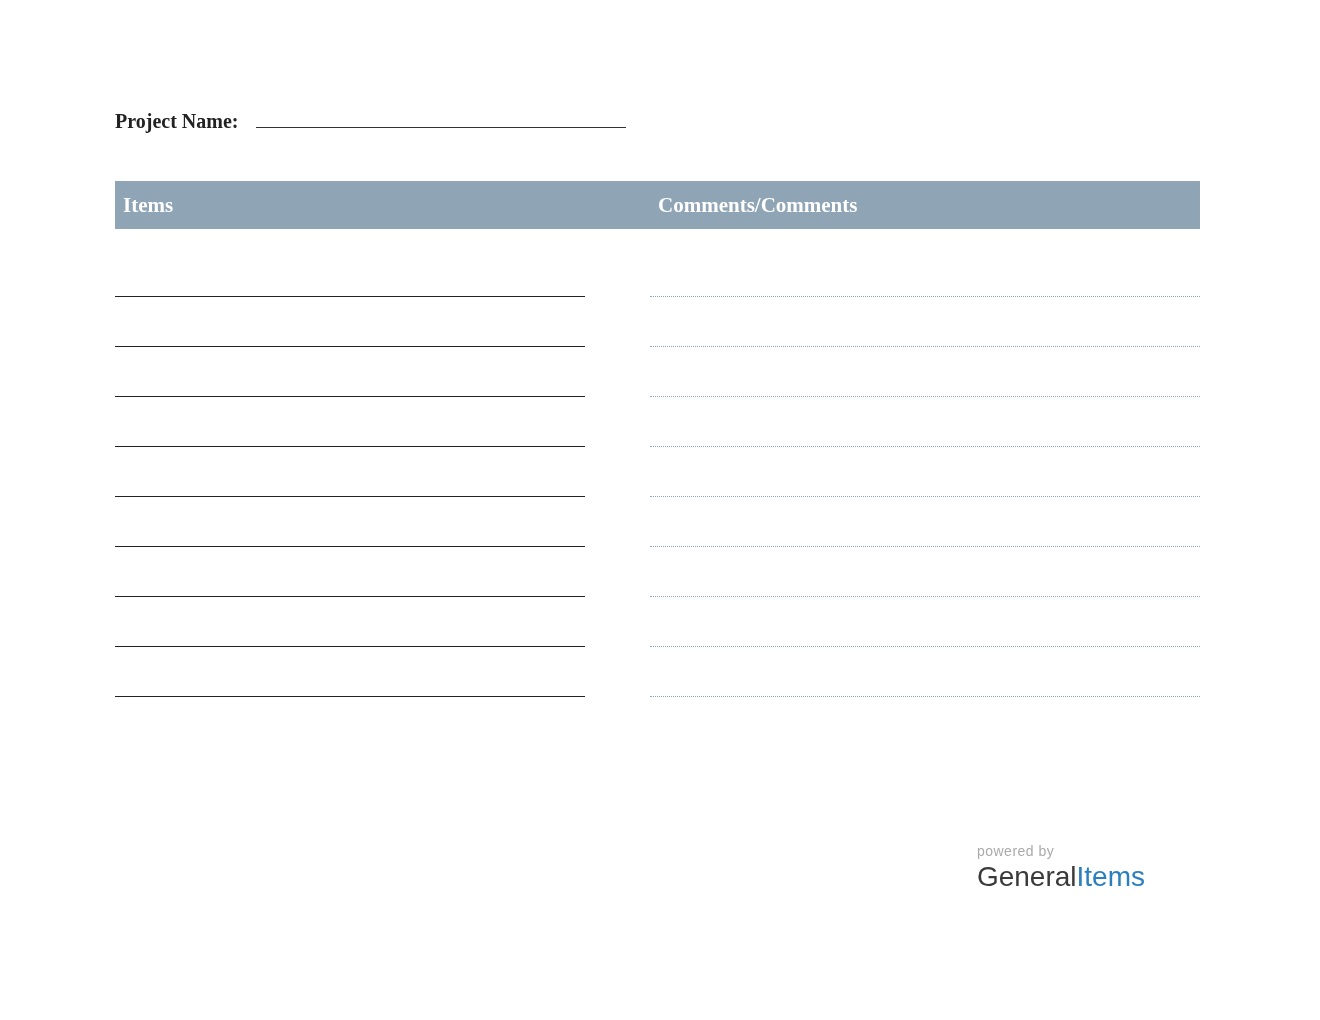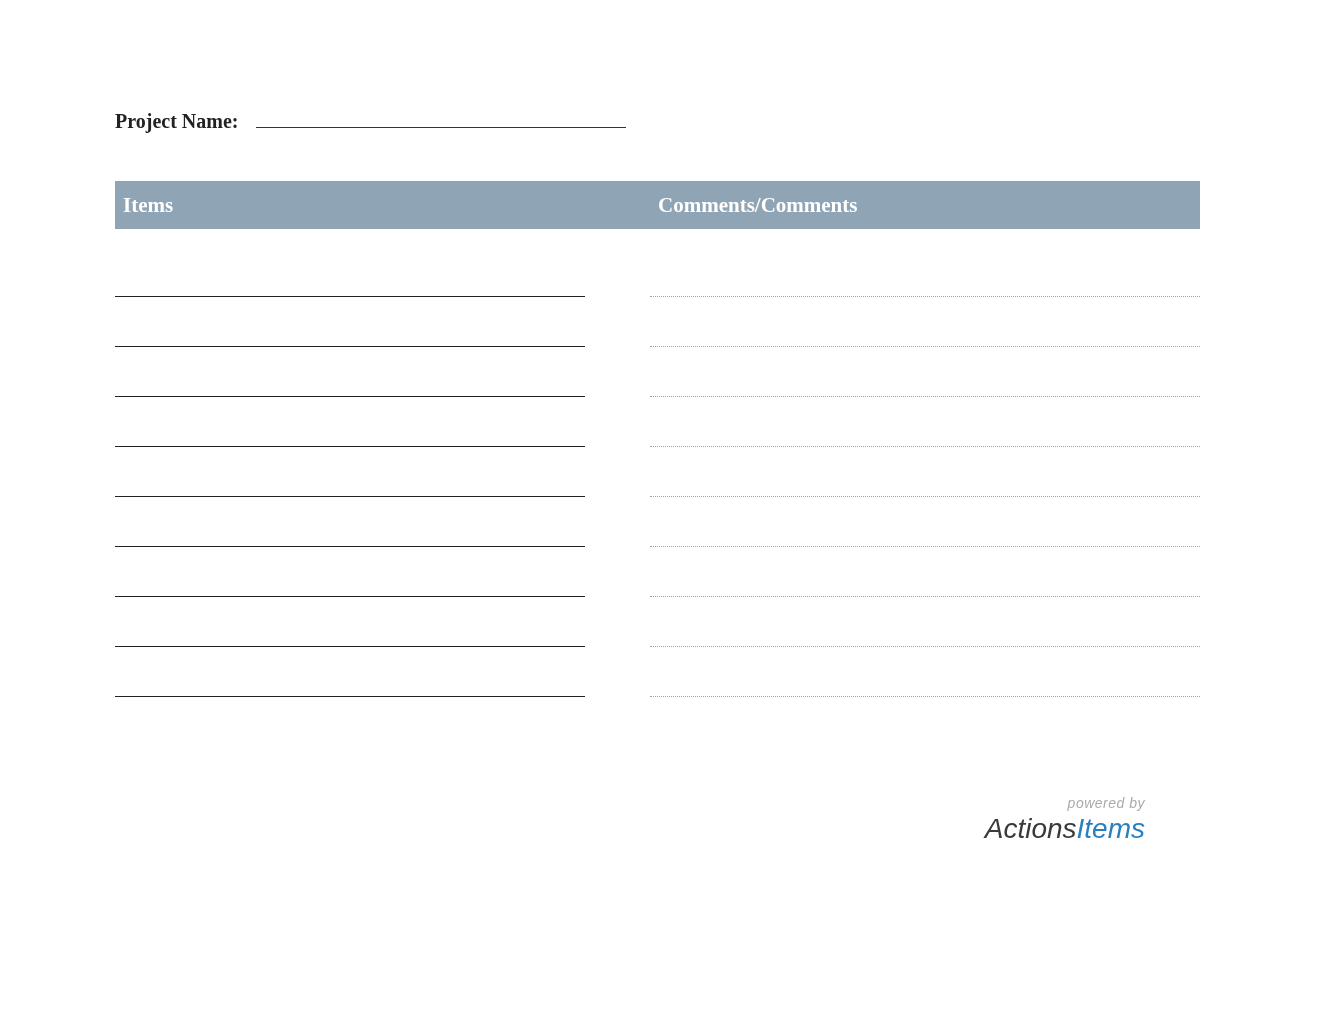--- a/index.html
+++ b/index.html
@@ -72,23 +72,22 @@
       width: 470px;
       border-bottom: 1.5px solid #222;
     }
     .comment-line {
       flex: 1;
       border-bottom: 1.5px dotted #8fa4b5;
     }
     .footer {
       position: absolute;
       right: 175px;
-      top: 795px;
-      text-align: right;
-      font-style: italic;
+      top: 843px;
+      text-align: left;
     }
     .powered-by {
       font-family: Arial, Helvetica, sans-serif;
       font-size: 14px;
       color: #aaa;
       letter-spacing: 0.5px;
       margin-bottom: 2px;
     }
     .brand {
       font-family: Arial, Helvetica, sans-serif;
@@ -162,15 +161,15 @@
       <div class="item-line"></div>
       <div class="col-gap"></div>
       <div class="comment-line"></div>
     </div>
   </div>
 </div>
 
 <div class="footer">
   <div class="powered-by">powered by</div>
   <div class="brand">
-    <span>Actions</span><span class="brand-blue">Items</span>
+    <span>General</span><span class="brand-blue">Items</span>
   </div>
 </div>
 
 </body></html>

